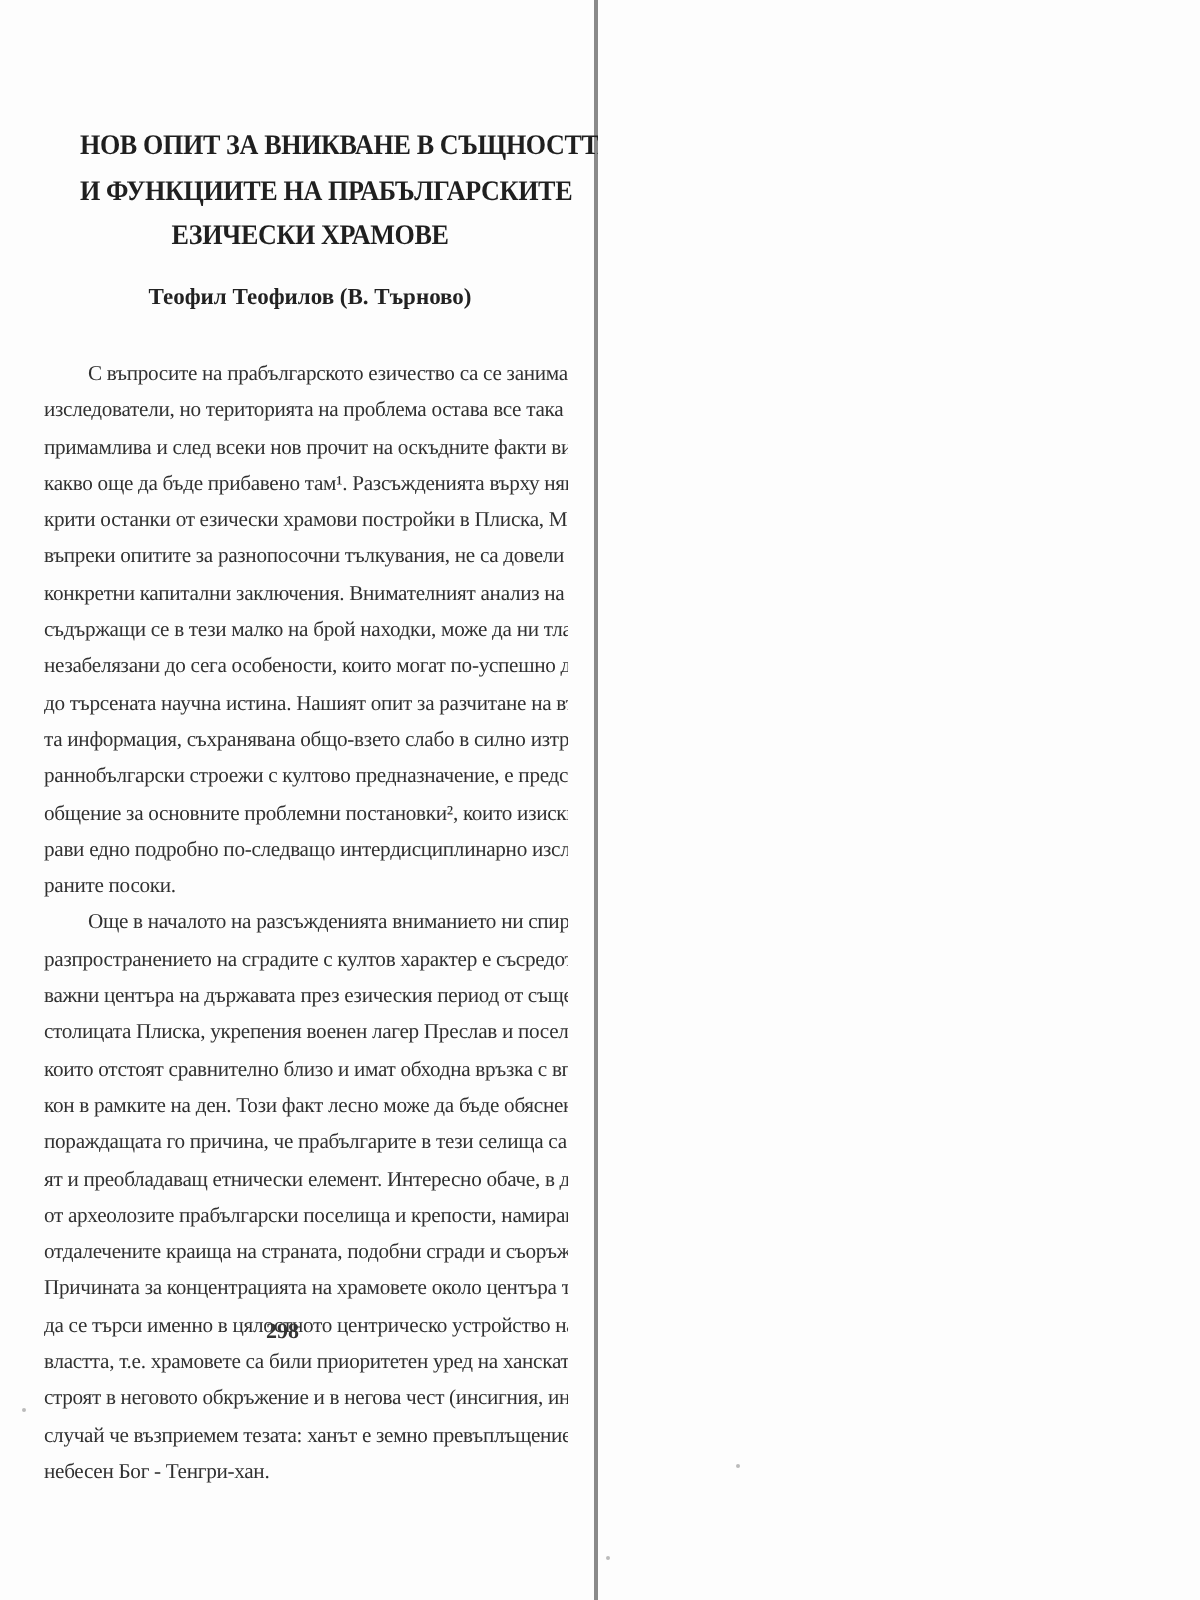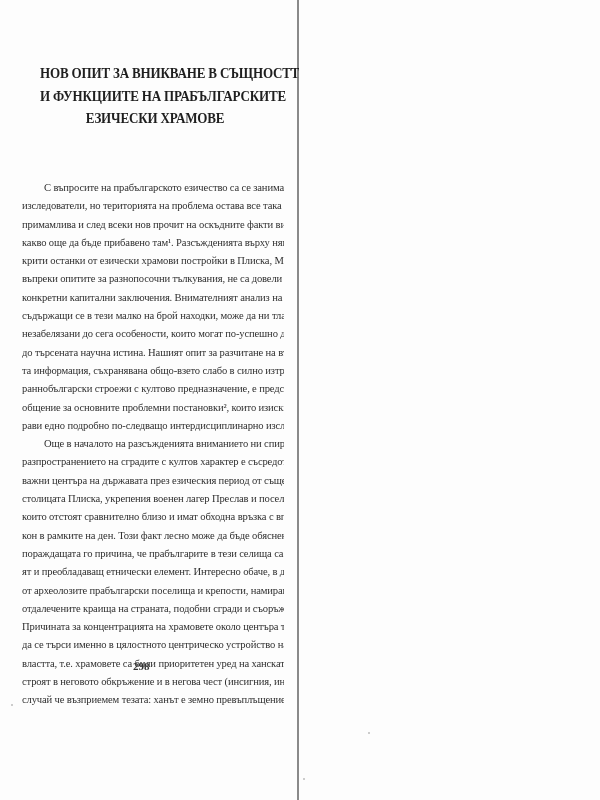--- a/index.html
+++ b/index.html
@@ -48,50 +48,53 @@
 </head>
 <body>
 
 <div class="spread">
   <div class="page page-left">
     <div class="title">
       <div>НОВ ОПИТ ЗА ВНИКВАНЕ В СЪЩНОСТТА</div>
       <div>И ФУНКЦИИТЕ НА ПРАБЪЛГАРСКИТЕ</div>
       <div>ЕЗИЧЕСКИ ХРАМОВЕ</div>
     </div>
+    <div class="author">Теофил Теофилов (В. Търново)</div>
     <div class="body-left" id="left-body">
         <div class="line indent">С въпросите на прабългарското езичество са се занимавали поредица</div>
         <div class="line">изследователи, но територията на проблема остава все така загадъчна и</div>
         <div class="line">примамлива и след всеки нов прочит на оскъдните факти винаги има</div>
         <div class="line">какво още да бъде прибавено там¹. Разсъжденията върху няколкото раз-</div>
         <div class="line">крити останки от езически храмови постройки в Плиска, Мадара и Преслав,</div>
         <div class="line">въпреки опитите за разнопосочни тълкувания, не са довели учените до</div>
         <div class="line">конкретни капитални заключения. Внимателният анализ на всички данни,</div>
         <div class="line">съдържащи се в тези малко на брой находки, може да ни тласне към нови,</div>
         <div class="line">незабелязани до сега особености, които могат по-успешно да ни доближат</div>
         <div class="line">до търсената научна истина. Нашият опит за разчитане на възможно цяла-</div>
         <div class="line">та информация, съхранявана общо-взето слабо в силно изтритите следи от</div>
         <div class="line">раннобългарски строежи с култово предназначение, е представен като съ-</div>
         <div class="line">общение за основните проблемни постановки², които изискват да се нап-</div>
         <div class="line">рави едно подробно по-следващо интердисциплинарно изследване в трасе-</div>
+        <div class="line last">раните посоки.</div>
         <div class="line indent">Още в началото на разсъжденията вниманието ни спира фактът, че</div>
         <div class="line">разпространението на сградите с култов характер е съсредоточено в три</div>
         <div class="line">важни центъра на държавата през езическия период от съществуването й -</div>
         <div class="line">столицата Плиска, укрепения военен лагер Преслав и поселището Мадара,</div>
         <div class="line">които отстоят сравнително близо и имат обходна връзка с впряг или на</div>
         <div class="line">кон в рамките на ден. Този факт лесно може да бъде обяснен с несъмнено</div>
         <div class="line">пораждащата го причина, че прабългарите в тези селища са били основни-</div>
         <div class="line">ят и преобладаващ етнически елемент. Интересно обаче, в други разкрити</div>
         <div class="line">от археолозите прабългарски поселища и крепости, намиращи се в по-</div>
         <div class="line">отдалечените краища на страната, подобни сгради и съоръжения липсват.</div>
         <div class="line">Причината за концентрацията на храмовете около центъра тогава следва</div>
         <div class="line">да се търси именно в цялостното центрическо устройство на държавата и</div>
         <div class="line">властта, т.е. храмовете са били приоритетен уред на ханската власт и те се</div>
         <div class="line">строят в неговото обкръжение и в негова чест (инсигния, инвеститура), в</div>
         <div class="line">случай че възприемем тезата: ханът е земно превъплъщение на слънчевия,</div>
+        <div class="line last">небесен Бог - Тенгри-хан.</div>
       </div>
     <div class="pagenum pagenum-left">298</div>
     <div class="speck" style="left:11px;top:704px;"></div>
   </div>
 
   <div class="gutter"></div>
 
   <div class="page page-right">
 
     <div class="speck" style="left:69px;top:732px;"></div>

